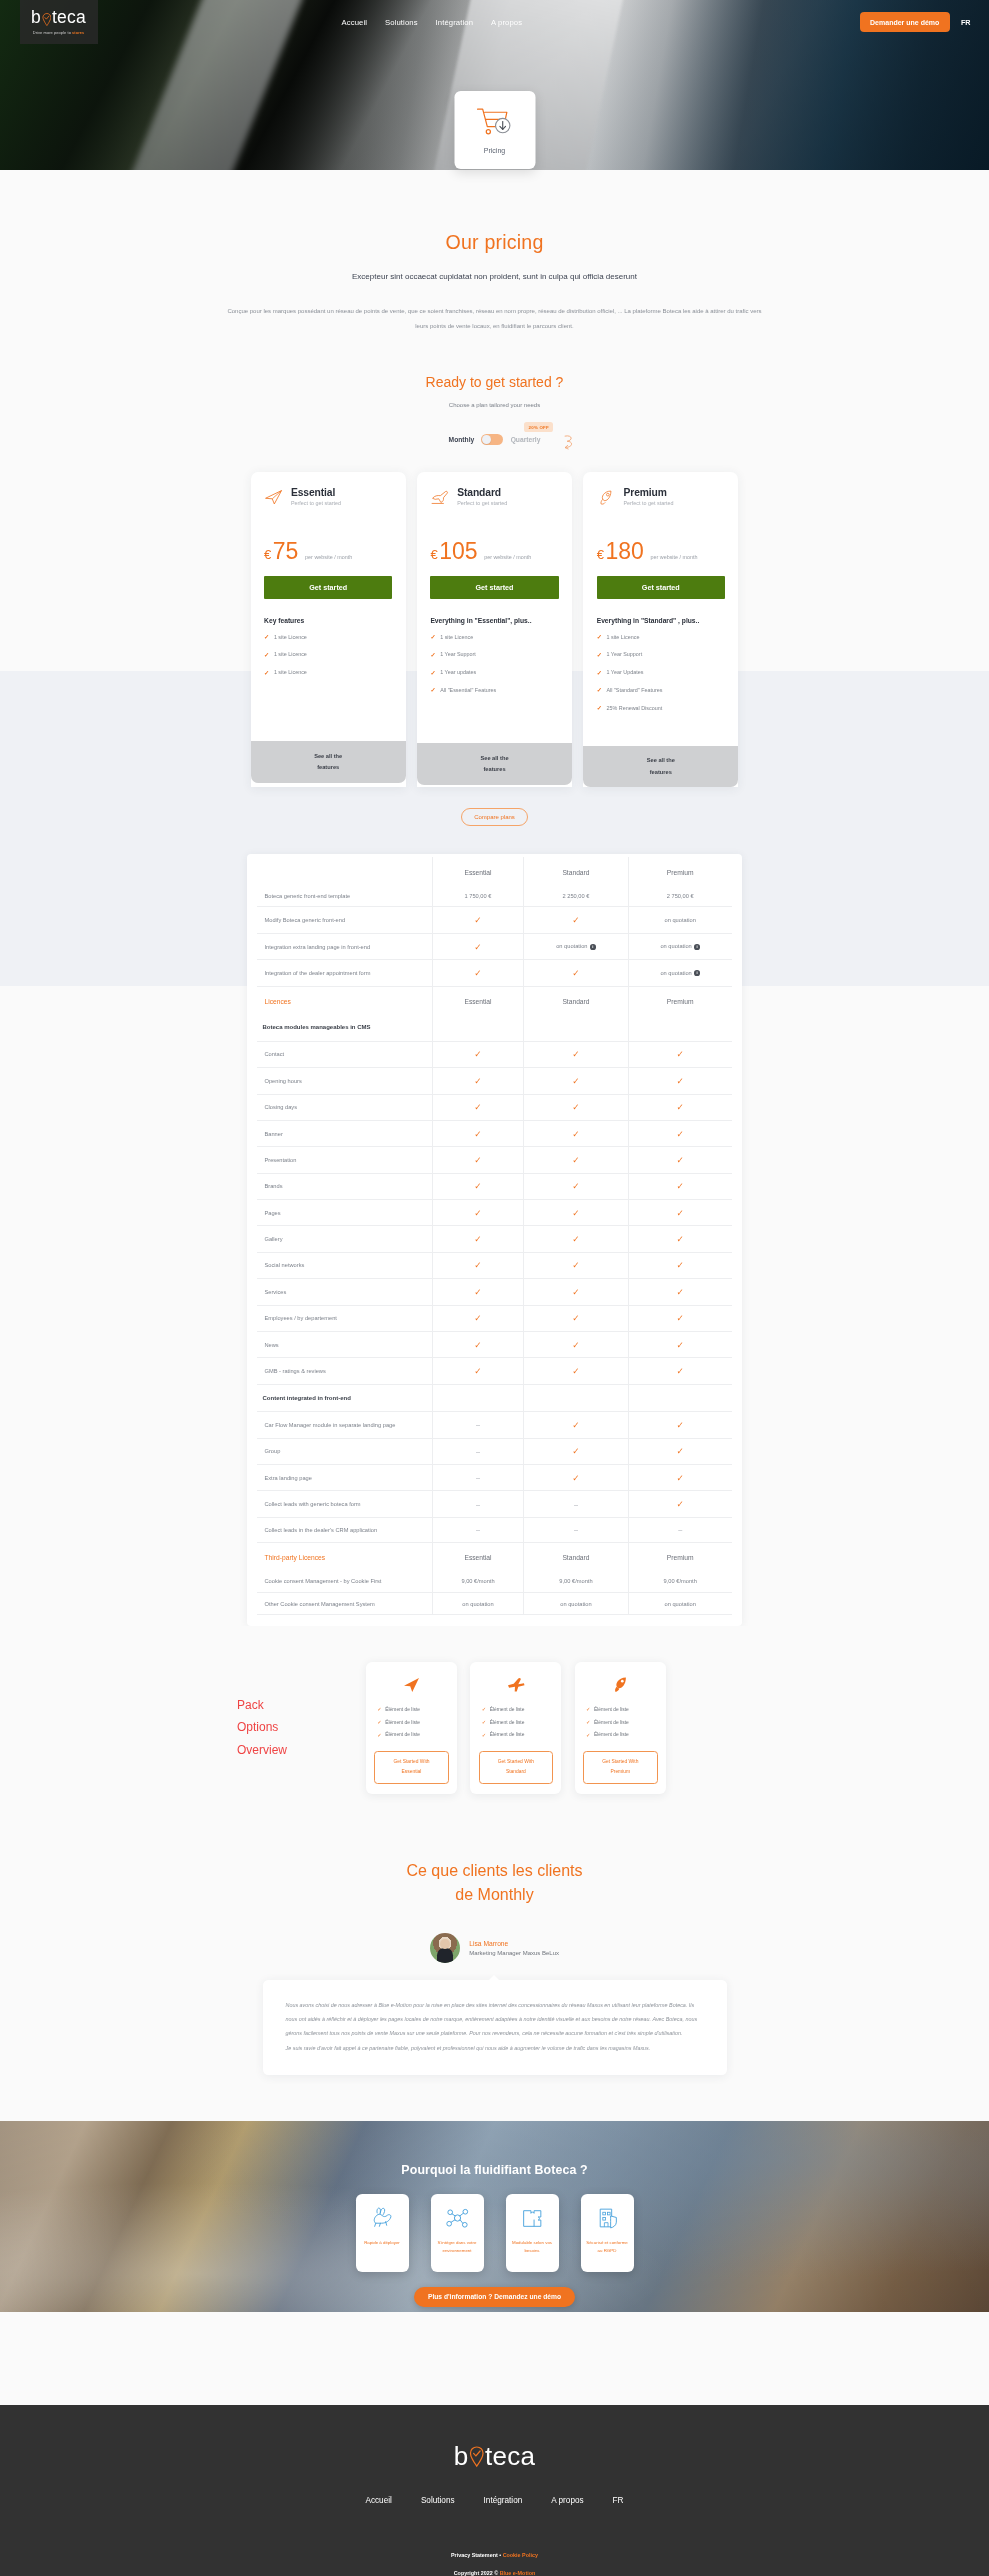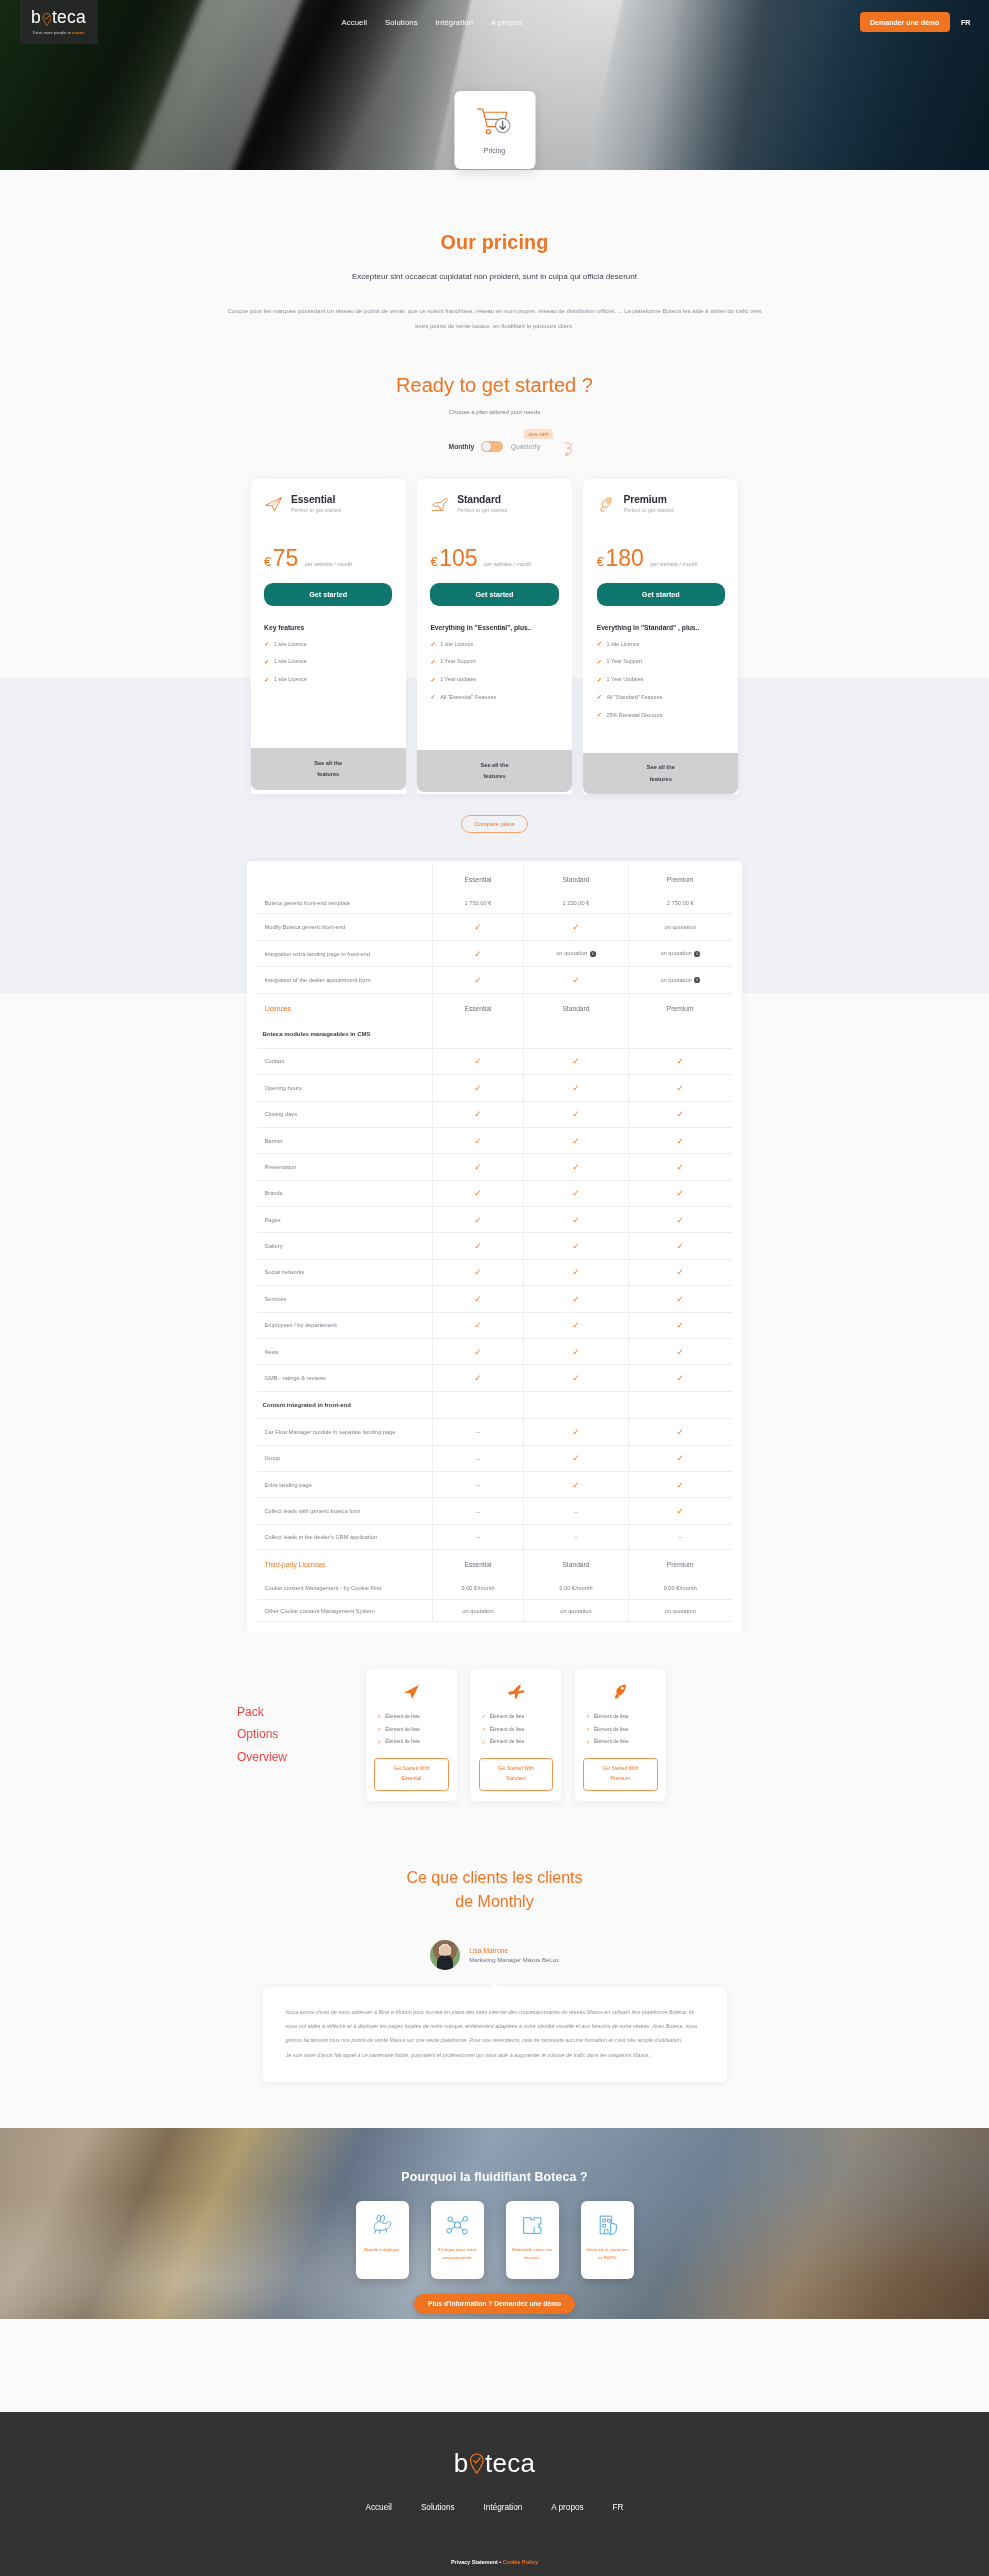--- a/index.html
+++ b/index.html
@@ -79,27 +79,27 @@
     position:absolute; left:50%; transform:translateX(-50%);
     top: 91px; width: 81px; height: 78px; background:#fff;
     border-radius: 6.2px; box-shadow: 0 3.1px 11.3px rgba(0,0,0,.12);
     display:flex; flex-direction:column; align-items:center; justify-content:center;
     z-index: 9;
   }
   .float-card-label { font-size: 7px; color:#5d6471; margin-top: 7.2px;}
 
   
   .intro { background:#fafafa; padding: 61px 0 0 0; text-align:center;}
-  .our-pricing { color:#f07320; font-size:19.6px; font-weight:700; letter-spacing:0.2px; }
+  .our-pricing { color:#f07320; font-size:19.6px; font-weight:400; letter-spacing:0.2px; }
   .intro-sub { color:#3d4351; font-size:8px; margin-top: 17.5px; }
   .intro-p {
     color:#8b9098; font-size:6px; line-height: 2.55;
     width: 546px; margin: 23px auto 0 auto;
   }
-  .ready { color:#f07320; font-size:20px; margin-top: 40px; font-weight:400; }
+  .ready { color:#f07320; font-size:14px; margin-top: 40px; font-weight:400; }
   .ready-sub { color:#7b8089; font-size:6px; margin-top: 12.4px; }
 
   .toggle-row {
     margin-top: 26px; display:flex; align-items:center; justify-content:center; gap:7.2px;
     position:relative;
   }
   .toggle-label { font-size:6.7px; font-weight:700; color:#3d4351;}
   .toggle-label.off { color:#b0b4ba; }
   .switch {
     width: 22px; height: 10.8px; border-radius: 5.7px; background:#f6b584;
@@ -130,21 +130,21 @@
   .plan-head { display:flex; align-items:flex-start; gap: 7.2px; }
   .plan-icon { width:19.6px; height:17.5px; flex:none; padding-top:2.1px;}
   .plan-title { font-size:10.3px; font-weight:700; color:#2b303a; line-height:1.1; letter-spacing:-0.1px;}
   .plan-desc { font-size:5.4px; color:#a9adb4; margin-top:2.1px;}
   .plan-price-row { display:flex; align-items:baseline; margin-top: 12.4px;}
   .cur { color:#f07320; font-size:13px; font-weight:400; }
   .amount { color:#f07320; font-size:23px; font-weight:400; line-height:1; margin-left:1.5px;margin-top:22px;}
   .per { color:#9ba0a8; font-size:5.4px; margin-left:6.7px;}
   .btn-get {
     display:block; width:100%; margin-top: 12.4px;
-    background:#0f766e; color:#fff; border:none; border-radius:9px;
+    background:#4d7c0f; color:#fff; border:none; border-radius:1px;
     padding: 7.2px 0; font-size:7.2px; font-weight:700; cursor:pointer;
     font-family:"Liberation Sans",sans-serif;
   }
   .feat-title { font-size:6.7px; font-weight:700; color:#2b303a; margin-top: 17.5px;}
   .feat-list { margin-top: 9.3px; }
   .feat {
     display:flex; align-items:center; gap:4.6px; font-size:5.4px; color:#7e838b;
     margin-bottom: 10.8px;
   }
   .feat .tick { color:#f07320; font-size:6.2px; font-weight:700; }

